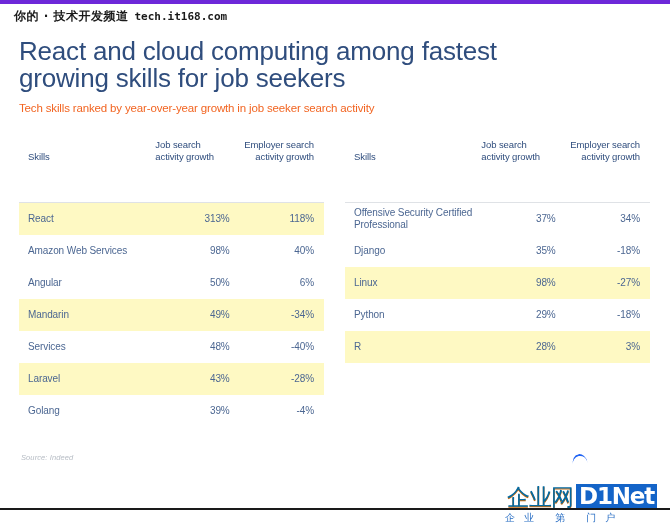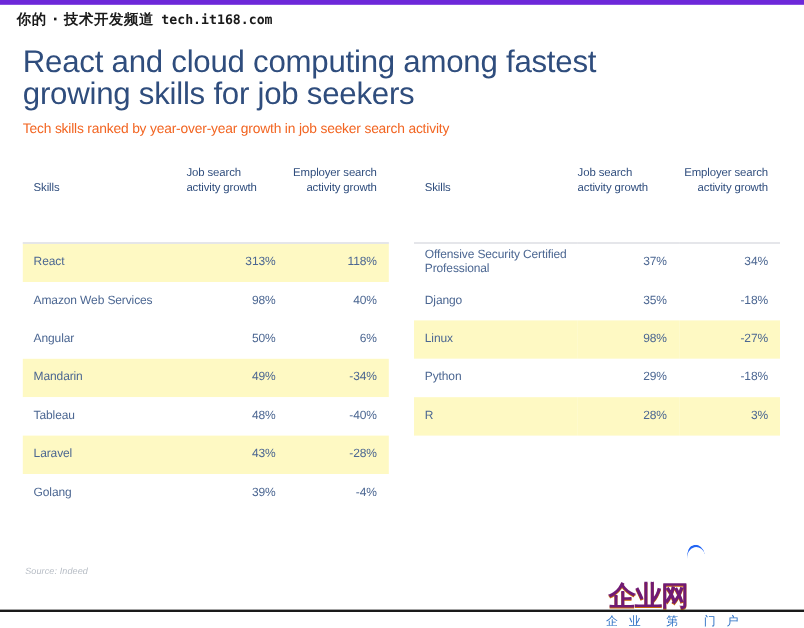--- a/index.html
+++ b/index.html
@@ -127,21 +127,21 @@
     text-align: right;
     padding-right: 10px !important;
   }
   tr.shaded td { background: #fef9c3; }
   tr.plain  td { background: #ffffff; }
 
   
   #source-note {
     position: absolute;
     left: 21px;
-    top: 449px;
+    top: 431px;
     font-size: 7.5px;
     color: #b6bcc4;
     letter-spacing: 0.1px;
     font-style: italic;
   }
 
   #indeed-logo {
     position: absolute;
     left: 570px;
     top: 433px;
@@ -172,22 +172,22 @@
     position: absolute;
     left: 507px;
     top: 483px;
     width: 163px;
     height: 27px;
     display: flex;
     align-items: center;
   }
   #d1net-cn {
     font-size: 23px;
-    font-weight: bold;
-    color: #701a75;
+    font-weight: normal;
+    color: #0369a1;
     letter-spacing: -1px;
     line-height: 24px;
     font-family: "DejaVu Sans", sans-serif;
     text-shadow: 0 1px 0 #c96a0c;
   }
   #d1net-en {
     margin-left: 3px;
     font-size: 23px;
     font-weight: bold;
     color: #ffffff;
@@ -268,21 +268,21 @@
             <td class="cell-skill">Angular</td>
             <td class="cell-num">50%</td>
             <td class="cell-num">6%</td>
           </tr>
           <tr class="shaded">
             <td class="cell-skill">Mandarin</td>
             <td class="cell-num">49%</td>
             <td class="cell-num">-34%</td>
           </tr>
           <tr class="plain">
-            <td class="cell-skill">Tableau</td>
+            <td class="cell-skill">Services</td>
             <td class="cell-num">48%</td>
             <td class="cell-num">-40%</td>
           </tr>
           <tr class="shaded">
             <td class="cell-skill">Laravel</td>
             <td class="cell-num">43%</td>
             <td class="cell-num">-28%</td>
           </tr>
           <tr class="plain">
             <td class="cell-skill">Golang</td>
@@ -343,15 +343,16 @@
 
   <div id="source-note">Source: Indeed</div>
 
   <div id="indeed-logo">
     <div id="indeed-swoosh"></div>
   </div>
 </div>
 
 <div id="d1net-watermark">
   <span id="d1net-cn">企业网</span>
+  <span id="d1net-en">D1Net</span>
 </div>
 <div id="bottom-rule"></div>
 <div id="bottom-strip">企业 第 门户</div>
 
 </body></html>

